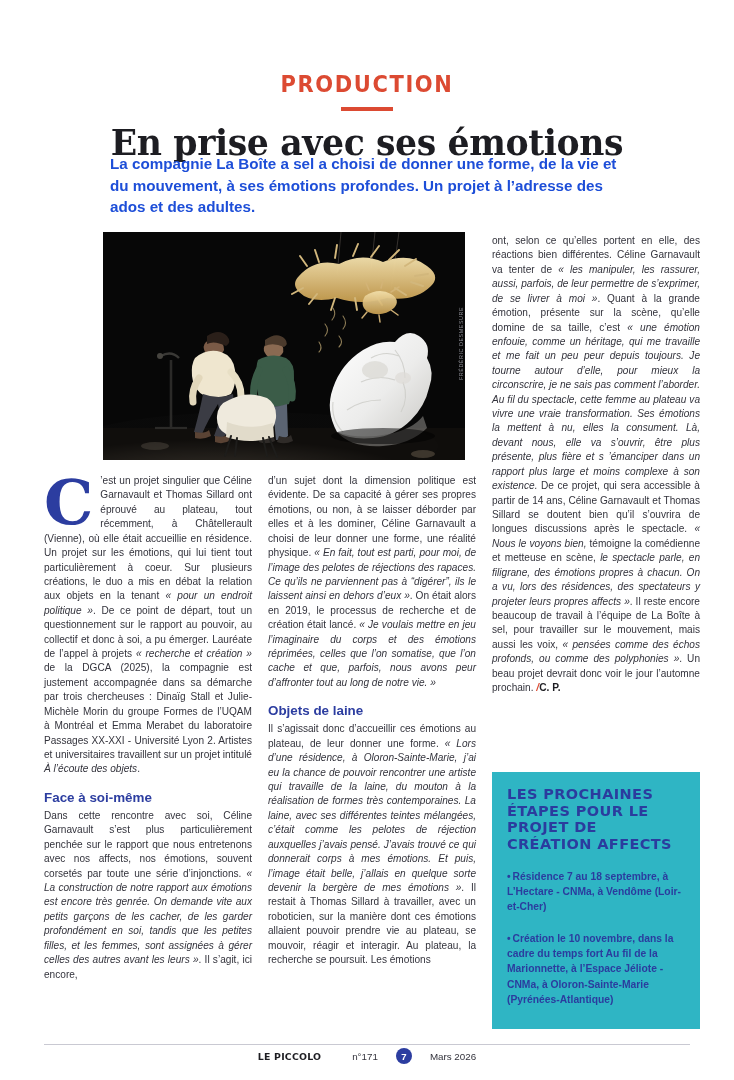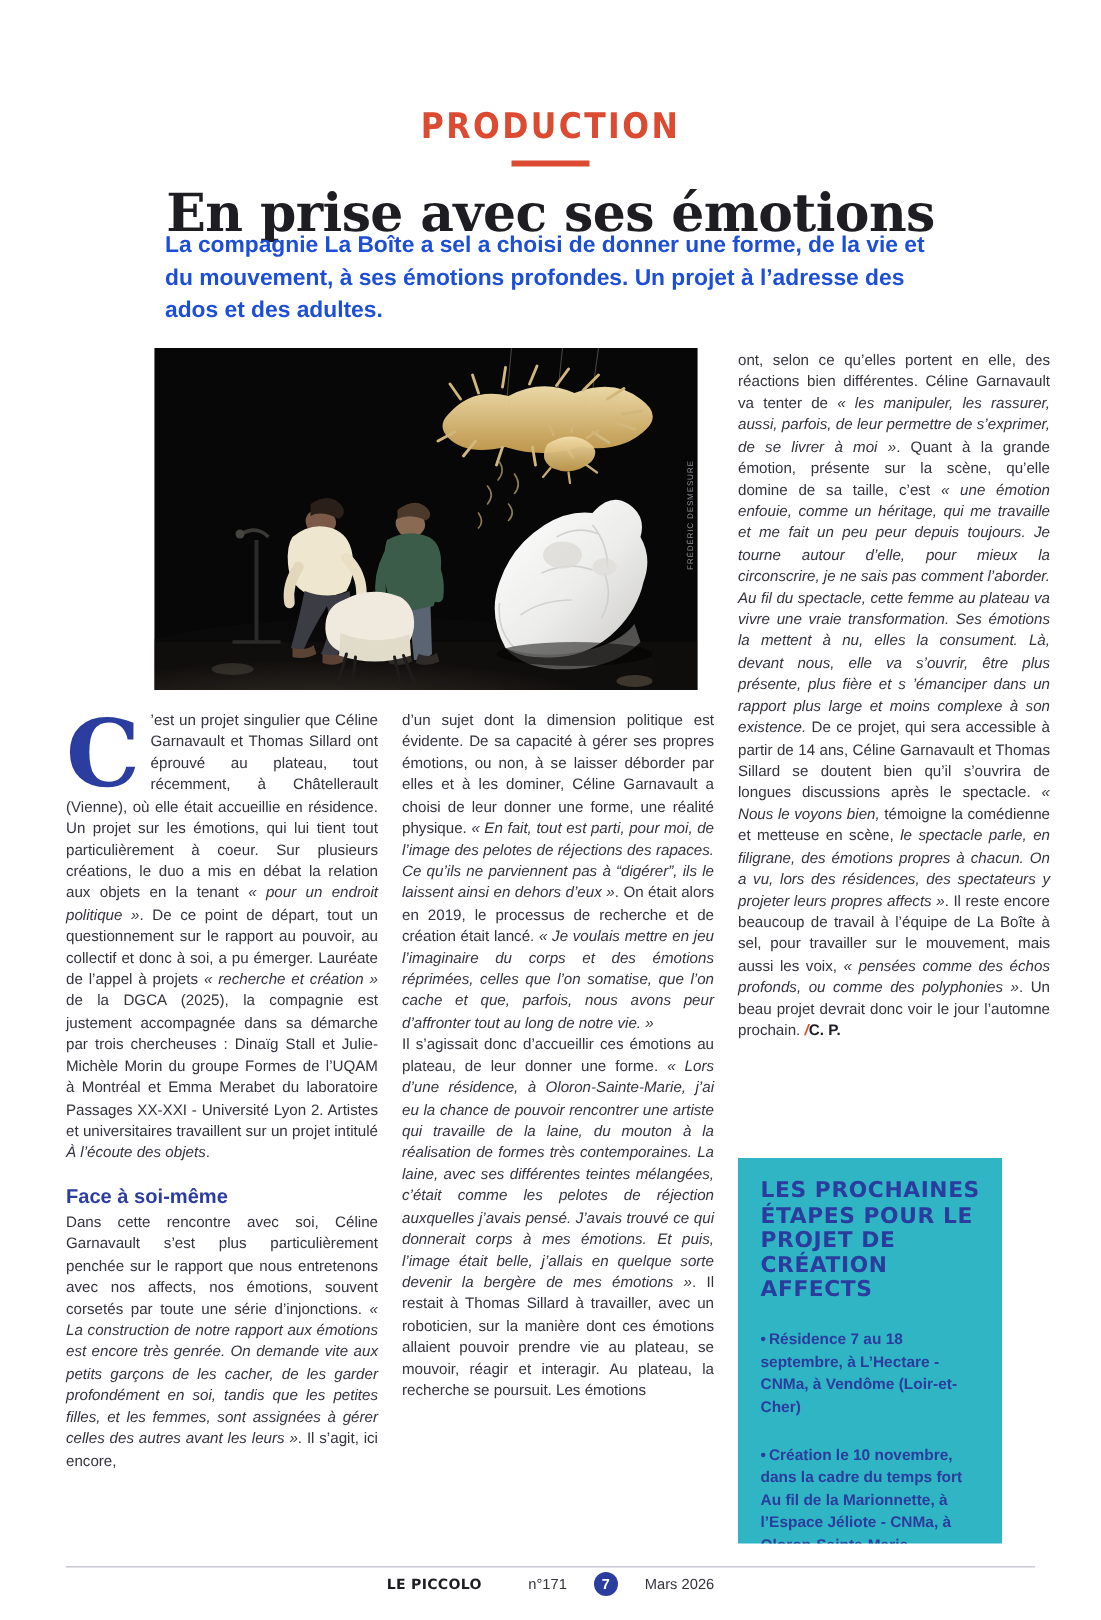--- a/index.html
+++ b/index.html
@@ -143,21 +143,21 @@
     color: #DC4A32;
     font-weight: 700;
     font-style: italic;
   }
 
   
   .infobox {
     position: absolute;
     left: 492px;
     top: 772px;
-    width: 176px;
+    width: 208px;
     height: 257px;
     background: #2FB5C4;
     box-sizing: border-box;
     padding: 14px 13px 12px 15px;
     overflow: hidden;
   }
   .infobox-title {
     font-family: "DejaVu Sans", sans-serif;
     font-weight: 700;
     font-size: 14.5px;
@@ -324,20 +324,21 @@
     <p><span class="dropcap">C</span><span>’est un projet singulier que Céline Garnavault et Thomas Sillard ont éprouvé au plateau, tout récemment, à Châtellerault (Vienne), où elle était accueillie en résidence. Un projet sur les émotions, qui lui tient tout particulièrement à coeur. Sur plusieurs créations, le duo a mis en débat la relation aux objets en la tenant </span><em>« pour un endroit politique »</em><span>. De ce point de départ, tout un questionnement sur le rapport au pouvoir, au collectif et donc à soi, a pu émerger. Lauréate de l’appel à projets </span><em>« recherche et création »</em><span> de la DGCA (2025), la compagnie est justement accompagnée dans sa démarche par trois chercheuses : Dinaïg Stall et Julie-Michèle Morin du groupe Formes de l’UQAM à Montréal et Emma Merabet du laboratoire Passages XX-XXI - Université Lyon 2. Artistes et universitaires travaillent sur un projet intitulé </span><em>À l’écoute des objets</em><span>.</span></p>
 
     <p class="subhead">Face à soi-même</p>
 
     <p><span>Dans cette rencontre avec soi, Céline Garnavault s’est plus particulièrement penchée sur le rapport que nous entretenons avec nos affects, nos émotions, souvent corsetés par toute une série d’injonctions. </span><em>« La construction de notre rapport aux émotions est encore très genrée. On demande vite aux petits garçons de les cacher, de les garder profondément en soi, tandis que les petites filles, et les femmes, sont assignées à gérer celles des autres avant les leurs »</em><span>. Il s’agit, ici encore,</span></p>
   </div>
 
   <div class="col col-mid">
     <p><span>d’un sujet dont la dimension politique est évidente. De sa capacité à gérer ses propres émotions, ou non, à se laisser déborder par elles et à les dominer, Céline Garnavault a choisi de leur donner une forme, une réalité physique. </span><em>« En fait, tout est parti, pour moi, de l’image des pelotes de réjections des rapaces. Ce qu’ils ne parviennent pas à “digérer”, ils le laissent ainsi en dehors d’eux »</em><span>. On était alors en 2019, le processus de recherche et de création était lancé. </span><em>« Je voulais mettre en jeu l’imaginaire du corps et des émotions réprimées, celles que l’on somatise, que l’on cache et que, parfois, nous avons peur d’affronter tout au long de notre vie. »</em></p>
 
+    <p class="subhead">Objets de laine</p>
 
     <p><span>Il s’agissait donc d’accueillir ces émotions au plateau, de leur donner une forme. </span><em>« Lors d’une résidence, à Oloron-Sainte-Marie, j’ai eu la chance de pouvoir rencontrer une artiste qui travaille de la laine, du mouton à la réalisation de formes très contemporaines. La laine, avec ses différentes teintes mélangées, c’était comme les pelotes de réjection auxquelles j’avais pensé. J’avais trouvé ce qui donnerait corps à mes émotions. Et puis, l’image était belle, j’allais en quelque sorte devenir la bergère de mes émotions »</em><span>. Il restait à Thomas Sillard à travailler, avec un roboticien, sur la manière dont ces émotions allaient pouvoir prendre vie au plateau, se mouvoir, réagir et interagir. Au plateau, la recherche se poursuit. Les émotions</span></p>
   </div>
 
   <div class="col col-right">
     <p><span>ont, selon ce qu’elles portent en elle, des réactions bien différentes. Céline Garnavault va tenter de </span><em>« les manipuler, les rassurer, aussi, parfois, de leur permettre de s’exprimer, de se livrer à moi »</em><span>. Quant à la grande émotion, présente sur la scène, qu’elle domine de sa taille, c’est </span><em>« une émotion enfouie, comme un héritage, qui me travaille et me fait un peu peur depuis toujours. Je tourne autour d’elle, pour mieux la circonscrire, je ne sais pas comment l’aborder. Au fil du spectacle, cette femme au plateau va vivre une vraie transformation. Ses émotions la mettent à nu, elles la consument. Là, devant nous, elle va s’ouvrir, être plus présente, plus fière et s ’émanciper dans un rapport plus large et moins complexe à son existence.</em><span> De ce projet, qui sera accessible à partir de 14 ans, Céline Garnavault et Thomas Sillard se doutent bien qu’il s’ouvrira de longues discussions après le spectacle. </span><em>« Nous le voyons bien,</em><span> témoigne la comédienne et metteuse en scène, </span><em>le spectacle parle, en filigrane, des émotions propres à chacun. On a vu, lors des résidences, des spectateurs y projeter leurs propres affects »</em><span>. Il reste encore beaucoup de travail à l’équipe de La Boîte à sel, pour travailler sur le mouvement, mais aussi les voix, </span><em>« pensées comme des échos profonds, ou comme des polyphonies »</em><span>. Un beau projet devrait donc voir le jour l’automne prochain. </span><span class="sig-slash">/</span><span class="signature">C. P.</span></p>
   </div>
 
   <div class="infobox">
     <div class="infobox-title">LES PROCHAINES ÉTAPES POUR LE PROJET DE CRÉATION AFFECTS</div>

